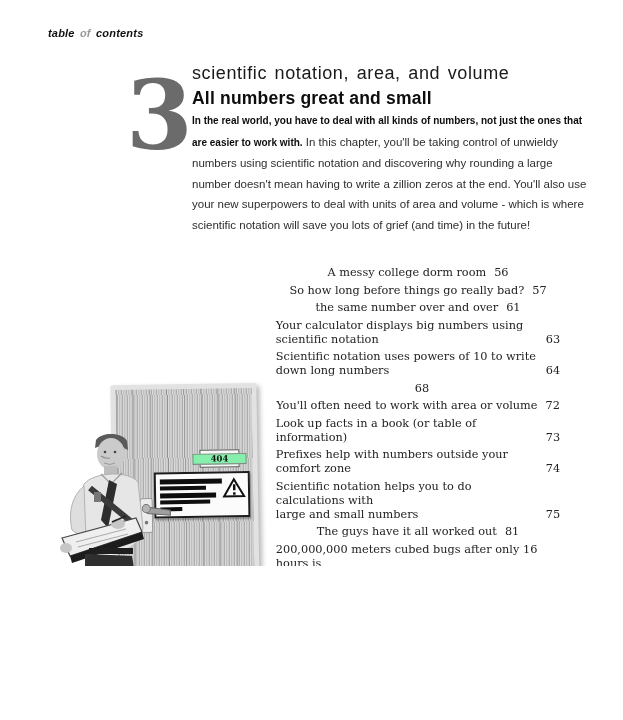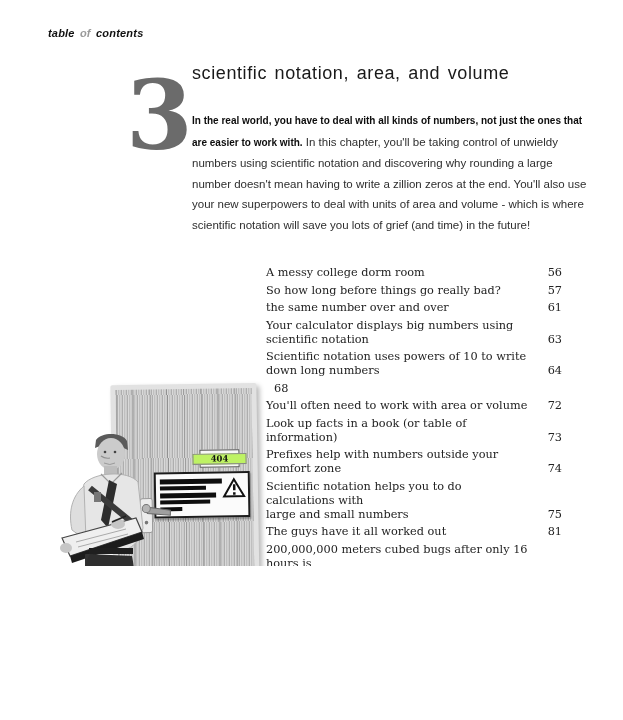--- a/index.html
+++ b/index.html
@@ -23,21 +23,21 @@
   .chapter-title{
     position:absolute;left:192px;top:88px;margin:0;font-size:17.5px;font-weight:bold;color:#0d0d0d;letter-spacing:.2px;
   }
   .chapter-intro{
     position:absolute;left:192px;top:110px;width:398px;margin:0;
     font-size:11.5px;line-height:20.5px;color:#2e2e2e;
   }
   .chapter-intro .lead{font-weight:bold;font-size:10px;color:#0d0d0d;}
   
   .toc-list{position:absolute;left:266px;top:266px;width:296px;font-family:"DejaVu Serif", serif;font-size:11.3px;color:#222;}
-  .toc-row{display:flex;justify-content:space-between;align-items:flex-end;margin-bottom:3.5px;}
+  .toc-row{display:flex;justify-content:center;align-items:flex-end;margin-bottom:3.5px;margin-left:8px;}
   .toc-title{line-height:14px;max-width:262px;}
   .toc-page{line-height:14px;padding-left:8px;}
   
   .door-wrap{position:absolute;left:112px;top:384px;width:146px;height:212px;transform:rotate(-0.9deg);z-index:1;}
   .door-frame{
     position:absolute;inset:0;background:#e2e2e2;border-radius:2px;
     box-shadow:3px 3px 5px rgba(0,0,0,.28);padding:5px;box-sizing:border-box;
   }
   .door-panel{
     width:100%;height:100%;
@@ -46,21 +46,21 @@
       repeating-linear-gradient(90deg,#cbcbcb 0 1px,#aeaeae 1px 2px,#d9d9d9 2px 3px,#bfbfbf 3px 4px,#d0d0d0 4px 5px);
   }
   .door-shadow{position:absolute;left:108px;top:590px;width:200px;height:12px;z-index:0;
     background:radial-gradient(ellipse at center, rgba(120,120,120,.45), rgba(255,255,255,0) 70%);}
   .door-sign-404{
     position:absolute;left:88px;top:66px;width:38px;height:16px;background:#f7f7f7;
     border:1px solid #555;display:flex;align-items:center;justify-content:center;
   }
   .door-sign-404 span{
     font-family:"DejaVu Serif", serif;font-size:8.5px;font-weight:bold;color:#111;
-    border:1px solid #888;padding:0 17px;line-height:9px;background:#bef264;
+    border:1px solid #888;padding:0 17px;line-height:9px;background:#86efac;
   }
   .warning-label{
     position:absolute;left:42px;top:88px;width:96px;height:46px;background:#fbfbfb;
     border:2px solid #1c1c1c;box-sizing:border-box;box-shadow:1px 2px 2px rgba(0,0,0,.3);
   }
   
   .folio{position:absolute;left:48px;top:705px;font-size:16px;font-weight:bold;color:#111;}
   .download-footer{position:absolute;left:0;top:691px;width:100%;text-align:center;font-size:14px;color:#3a3a3a;}
   
   .guard-img{position:absolute;left:46px;top:430px;z-index:3;}
@@ -72,20 +72,21 @@
 <div class="page">
 
   <header class="toc-crumb">
     <span class="b">table</span>
     <span class="g">of</span>
     <span class="b">contents</span>
   </header>
 
   <div class="chapter-number">3</div>
   <div class="chapter-topic">scientific notation, area, and volume</div>
+  <h1 class="chapter-title">All numbers great and small</h1>
   <p class="chapter-intro">
     <span class="lead">In the real world, you have to deal with all kinds of numbers, not just the ones that are easier to work with.</span>
     <span class="rest">In this chapter, you'll be taking control of unwieldy numbers using scientific notation and discovering why rounding a large number doesn't mean having to write a zillion zeros at the end. You'll also use your new superpowers to deal with units of area and volume - which is where scientific notation will save you lots of grief (and time) in the future!</span>
   </p>
 
   <div class="toc-list">
       <div class="toc-row">
         <div class="toc-title">
           <div>A messy college dorm room</div>
         </div>

